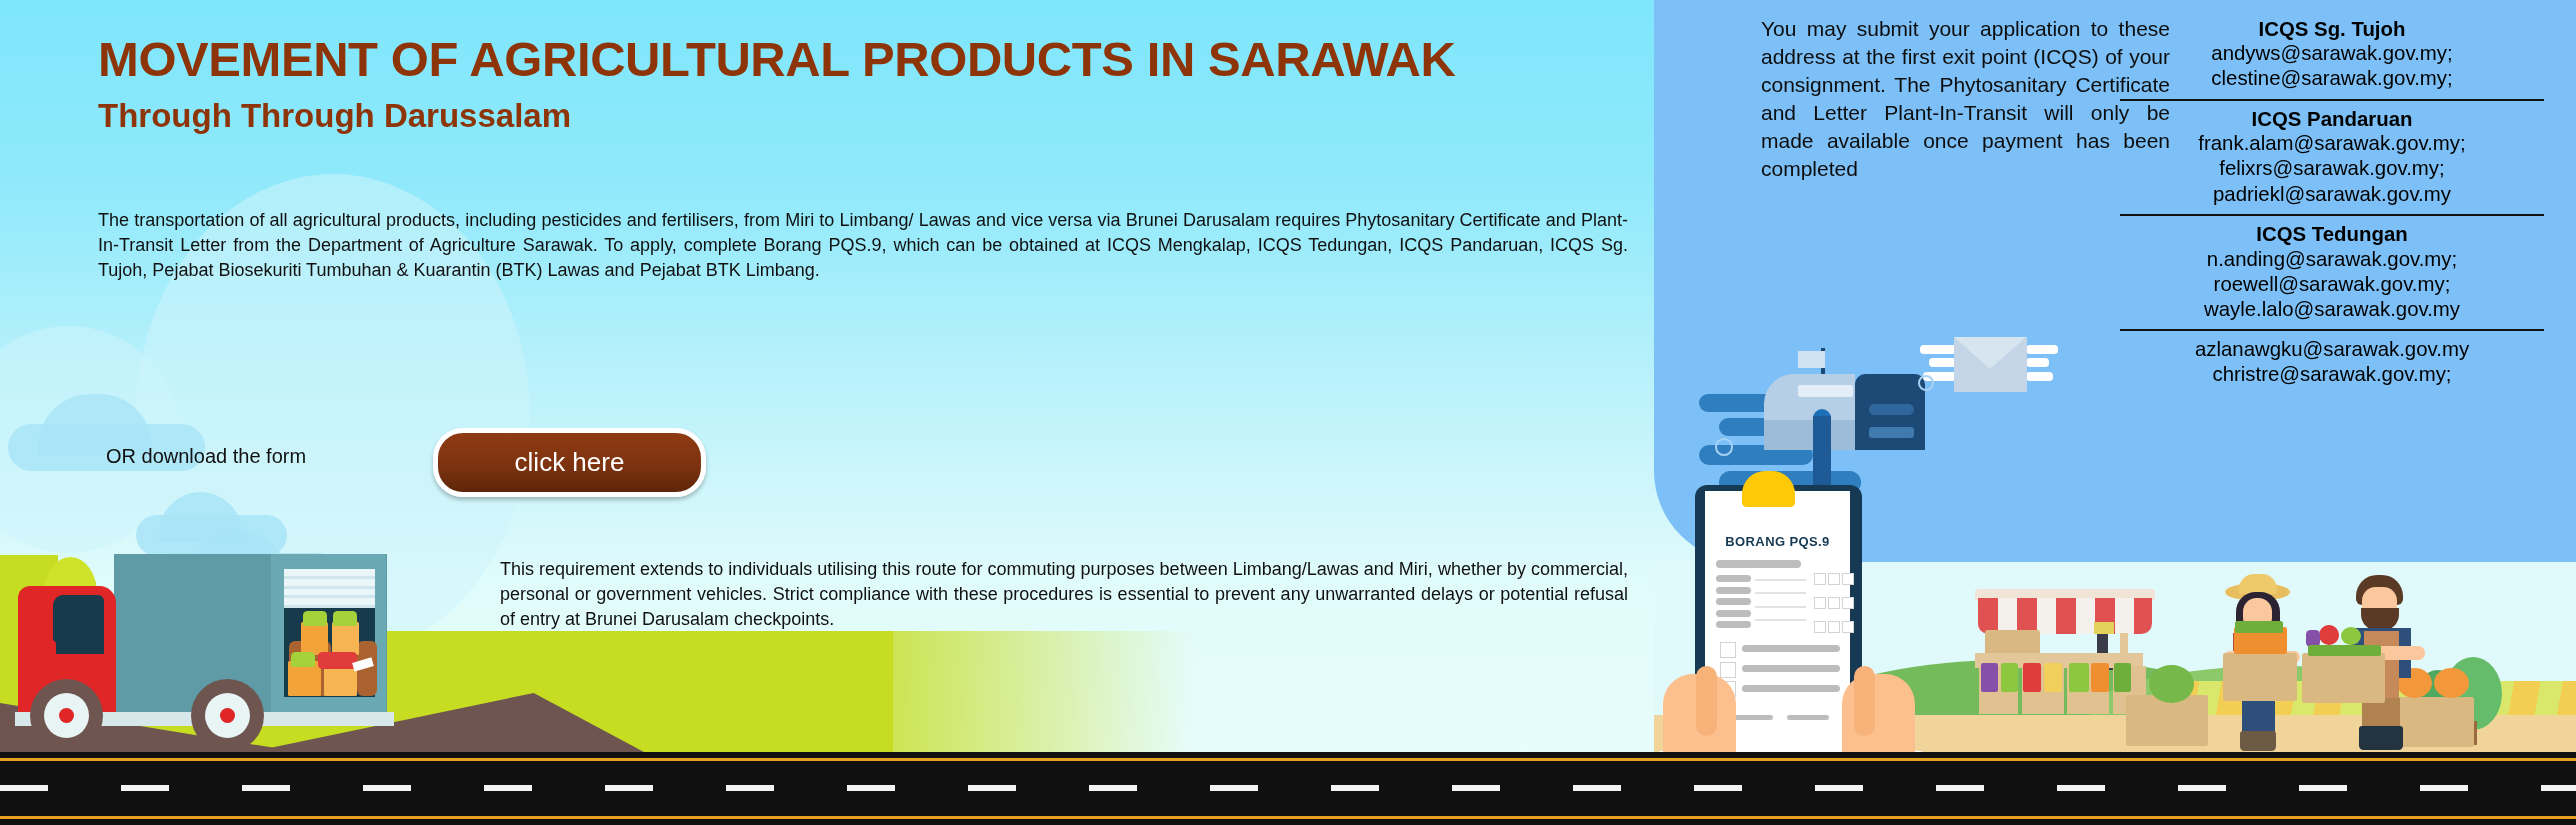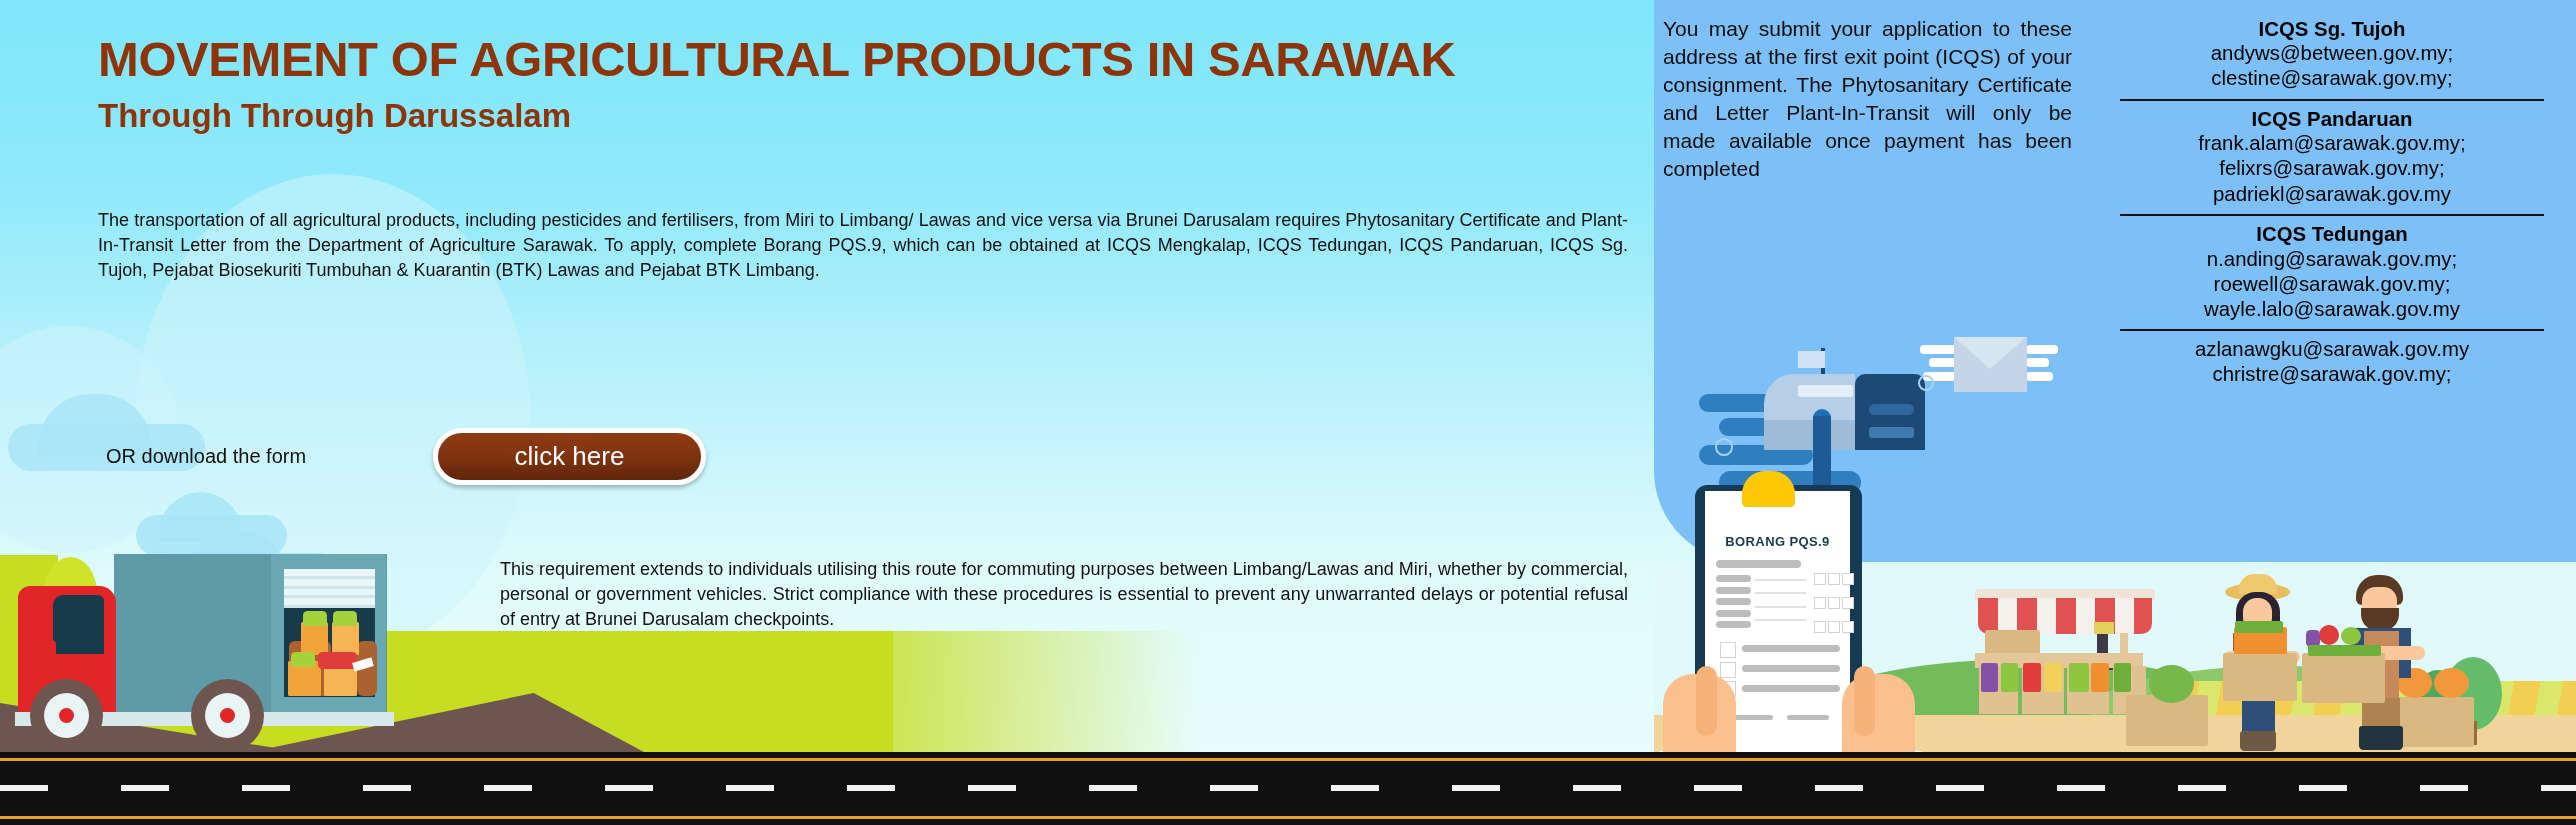--- a/index.html
+++ b/index.html
@@ -34,37 +34,37 @@
     position:absolute;color:#111111;text-align:justify;
     font-size:18px;line-height:1.38;
   }
   #para-main{left:98px;top:208px;width:1530px;}
   #para-second{left:500px;top:557px;width:1128px;}
 
   .or-label{
     position:absolute;left:106px;top:445px;font-size:20px;color:#111;
   }
   .click-btn{
-    position:absolute;left:433px;top:428px;width:273px;height:57px;
+    position:absolute;left:433px;top:428px;width:273px;height:69px;
     border-radius:30px;
     background:linear-gradient(180deg,#8e3b12 0%,#7d3310 55%,#5e2509 100%);
     border:5.3px solid #ffffff;
     box-shadow:0 3px 4.5px rgba(0,0,0,.25);
     color:#fff;font-size:26px;
     display:flex;align-items:center;justify-content:center;
     cursor:pointer;box-sizing:border-box;
   }
 
   
   .right-panel{
     position:absolute;left:1654px;top:0;width:922px;height:562px;
     background:#7cc0f7;border-bottom-left-radius:91px;
   }
   .panel-note{
-    position:absolute;left:1663px;top:15px;width:409px;
+    position:absolute;left:1761px;top:15px;width:409px;
     font-size:21px;line-height:1.33;color:#0d0d0d;text-align:justify;
   }
   .contacts{
     position:absolute;left:2120px;top:16.7px;width:424px;text-align:center;
   }
   .contact-block{padding:0 0 4.5px 0;}
   .contact-block + .contact-block{border-top:2.3px solid #111;padding-top:6px;margin-top:3px;}
   .contact-title{font-size:20.4px;font-weight:bold;color:#000;line-height:1.2;}
   .contact-email{font-size:20.4px;color:#000;line-height:1.23;}
 
@@ -224,21 +224,21 @@
     </div>
   </div>
 
   <div class="right-panel"></div>
 
   <div class="panel-note">You may submit your application to these address at the first exit point (ICQS) of your consignment. The Phytosanitary Certificate and Letter Plant-In-Transit will only be made available once payment has been completed</div>
 
   <div class="contacts">
     <div class="contact-block">
       <div class="contact-title">ICQS Sg. Tujoh</div>
-      <div class="contact-email">andyws@between.gov.my;</div>
+      <div class="contact-email">andyws@sarawak.gov.my;</div>
       <div class="contact-email">clestine@sarawak.gov.my;</div>
     </div>
     <div class="contact-block">
       <div class="contact-title">ICQS Pandaruan</div>
       <div class="contact-email">frank.alam@sarawak.gov.my;</div>
       <div class="contact-email">felixrs@sarawak.gov.my;</div>
       <div class="contact-email">padriekl@sarawak.gov.my</div>
     </div>
     <div class="contact-block">
       <div class="contact-title">ICQS Tedungan</div>

